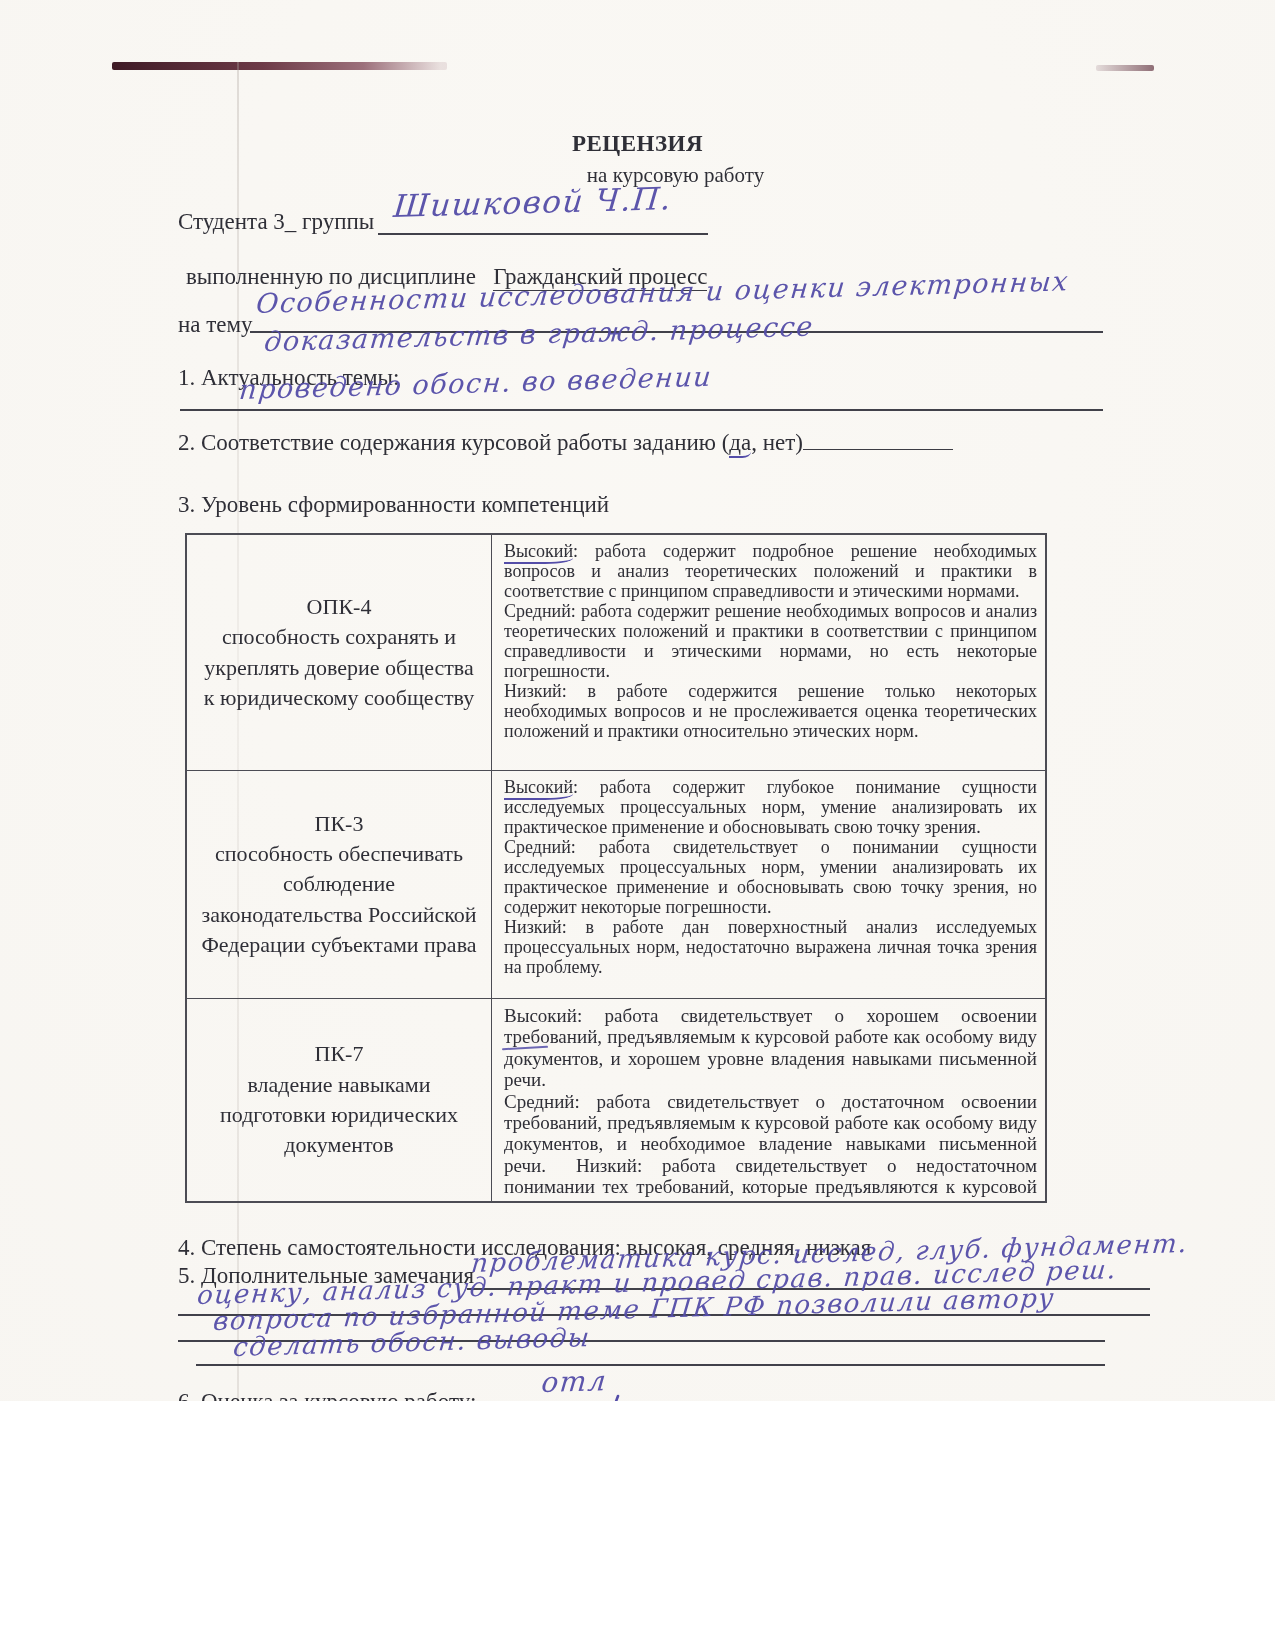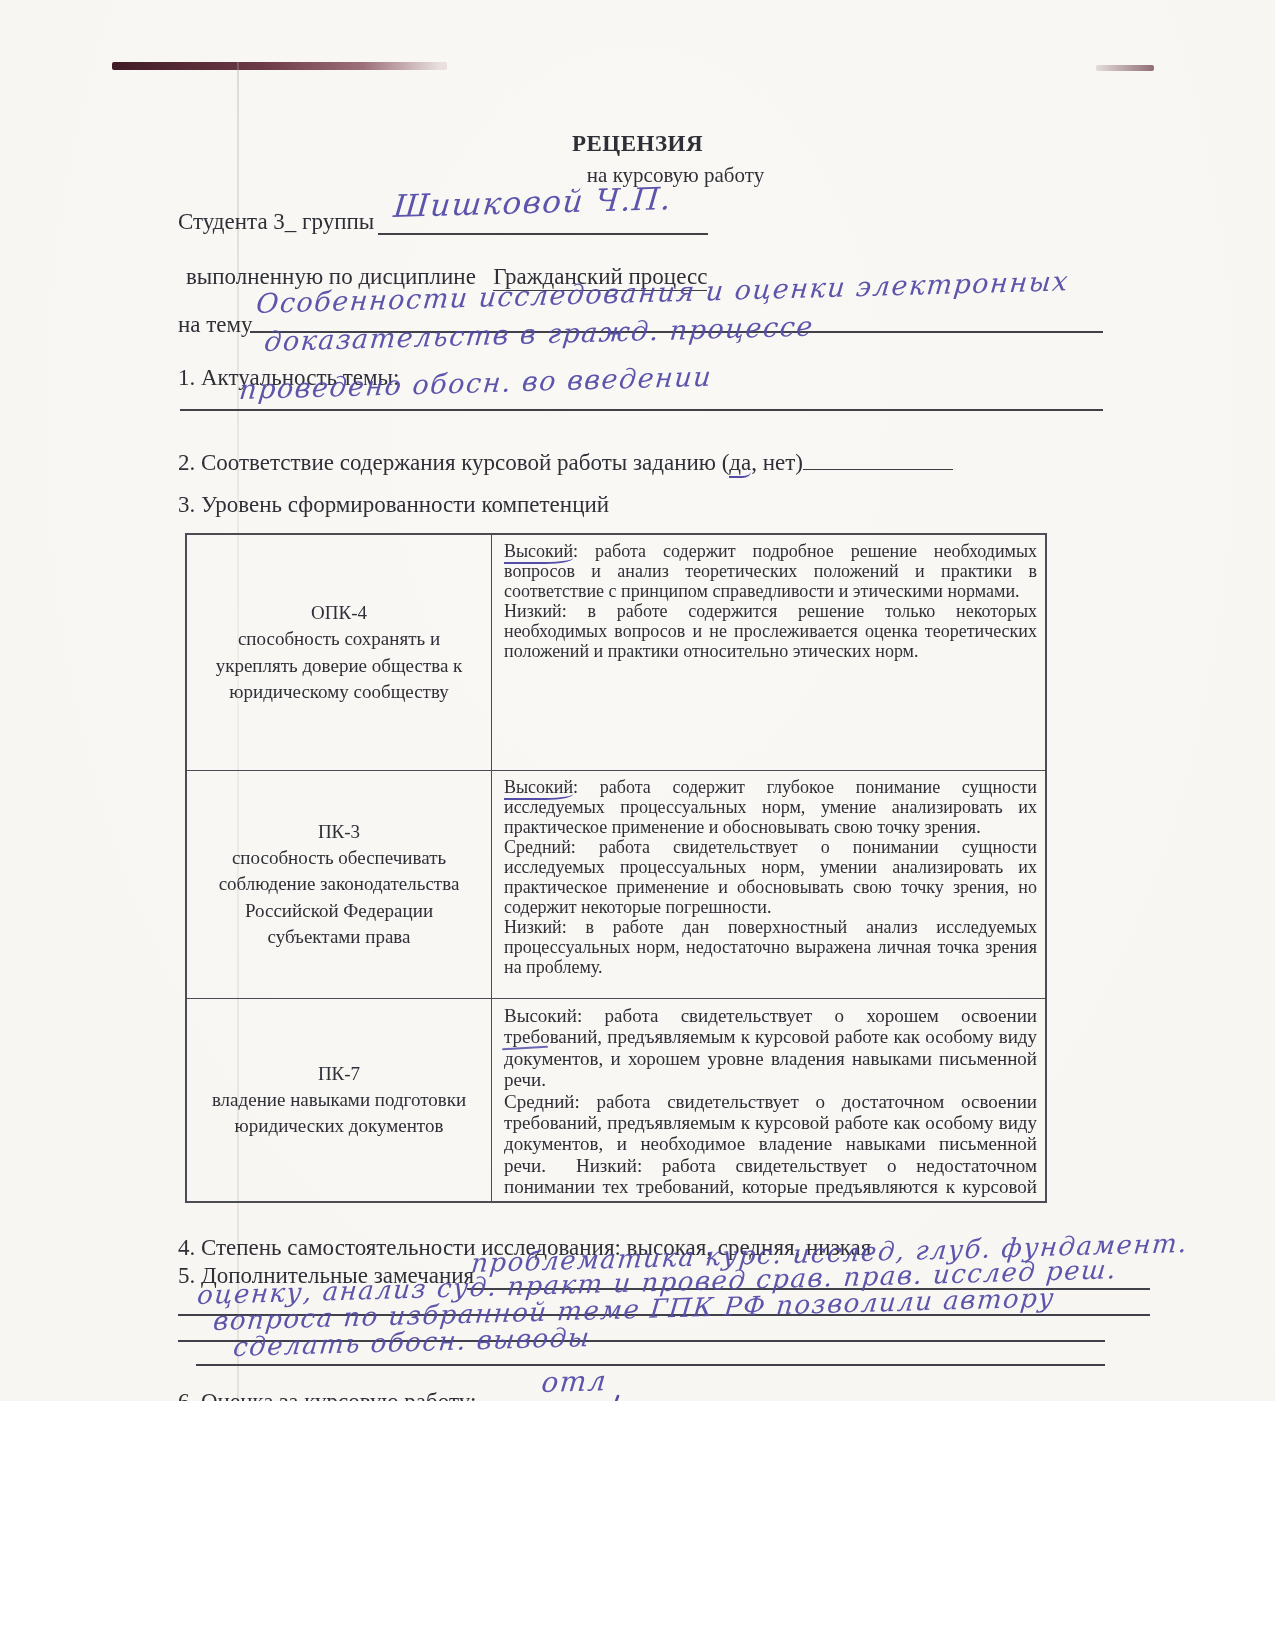--- a/index.html
+++ b/index.html
@@ -33,21 +33,21 @@
   .ctable{
     position:absolute;left:185px;top:533px;width:862px;
     border:2px solid #4c4c54;box-sizing:border-box;
   }
   .trow{display:grid;grid-template-columns:305px 1fr;box-sizing:border-box;}
   .trow + .trow{border-top:1.6px solid #4c4c54;}
   .r1{height:235px;} .r2{height:228px;} .r3{height:203px;}
   .cell-l{
     border-right:1.6px solid #4c4c54;box-sizing:border-box;
     display:flex;flex-direction:column;align-items:center;justify-content:center;
-    text-align:center;font-size:19px;line-height:1.38;padding:0 14px;overflow:hidden;
+    text-align:center;font-size:22px;line-height:1.38;padding:0 14px;overflow:hidden;
   }
   .cell-r{
     box-sizing:border-box;padding:6px 8px 2px 12px;overflow:hidden;
     font-size:18px;line-height:20px;text-align:justify;
   }
   .r3 .cell-r{font-size:19px;line-height:21.4px;}
   .cell-r p{margin:0;}
   .gap{display:inline-block;width:30px;}
   
   .scan-line-left{
@@ -88,35 +88,36 @@
 
   <div class="abs typed" style="left:178px;top:311px;">на тему</div>
   <div class="hw" style="left:255px;top:288px;font-size:27px;">Особенности исследования и оценки электронных</div>
   <div class="rule" style="left:250px;top:331px;width:853px;"></div>
   <div class="hw" style="left:263px;top:326px;font-size:27px;">доказательств в гражд. процессе</div>
 
   <div class="abs typed" style="left:178px;top:364px;">1. Актуальность темы:</div>
   <div class="hw" style="left:238px;top:374px;font-size:27px;">проведено обосн. во введении</div>
   <div class="rule" style="left:180px;top:409px;width:923px;"></div>
 
-  <div class="abs typed" style="left:178px;top:446px;">
+  <div class="abs typed" style="left:178px;top:426px;">
     <span>2. Соответствие содержания курсовой работы заданию (</span><span class="ink-u">да</span><span>, нет)</span><span class="blank-inline"></span>
   </div>
 
   <div class="abs typed" style="left:178px;top:491px;">3. Уровень сформированности компетенций</div>
 
   <div class="ctable">
 
     <div class="trow r1">
       <div class="cell-l">
         <div>ОПК-4</div>
         <div>способность сохранять и укреплять доверие общества к юридическому сообществу</div>
       </div>
       <div class="cell-r">
         <p><span class="ink-u">Высокий</span><span>: работа содержит подробное решение необходимых вопросов и анализ теоретических положений и практики в соответствие с принципом справедливости и этическими нормами.</span></p>
+        <p><span>Средний</span><span>: работа содержит решение необходимых вопросов и анализ теоретических положений и практики в соответствии с принципом справедливости и этическими нормами, но есть некоторые погрешности.</span></p>
         <p><span>Низкий</span><span>: в работе содержится решение только некоторых необходимых вопросов и не прослеживается оценка теоретических положений и практики относительно этических норм.</span></p>
       </div>
     </div>
 
     <div class="trow r2">
       <div class="cell-l">
         <div>ПК-3</div>
         <div>способность обеспечивать соблюдение законодательства Российской Федерации субъектами права</div>
       </div>
       <div class="cell-r">

